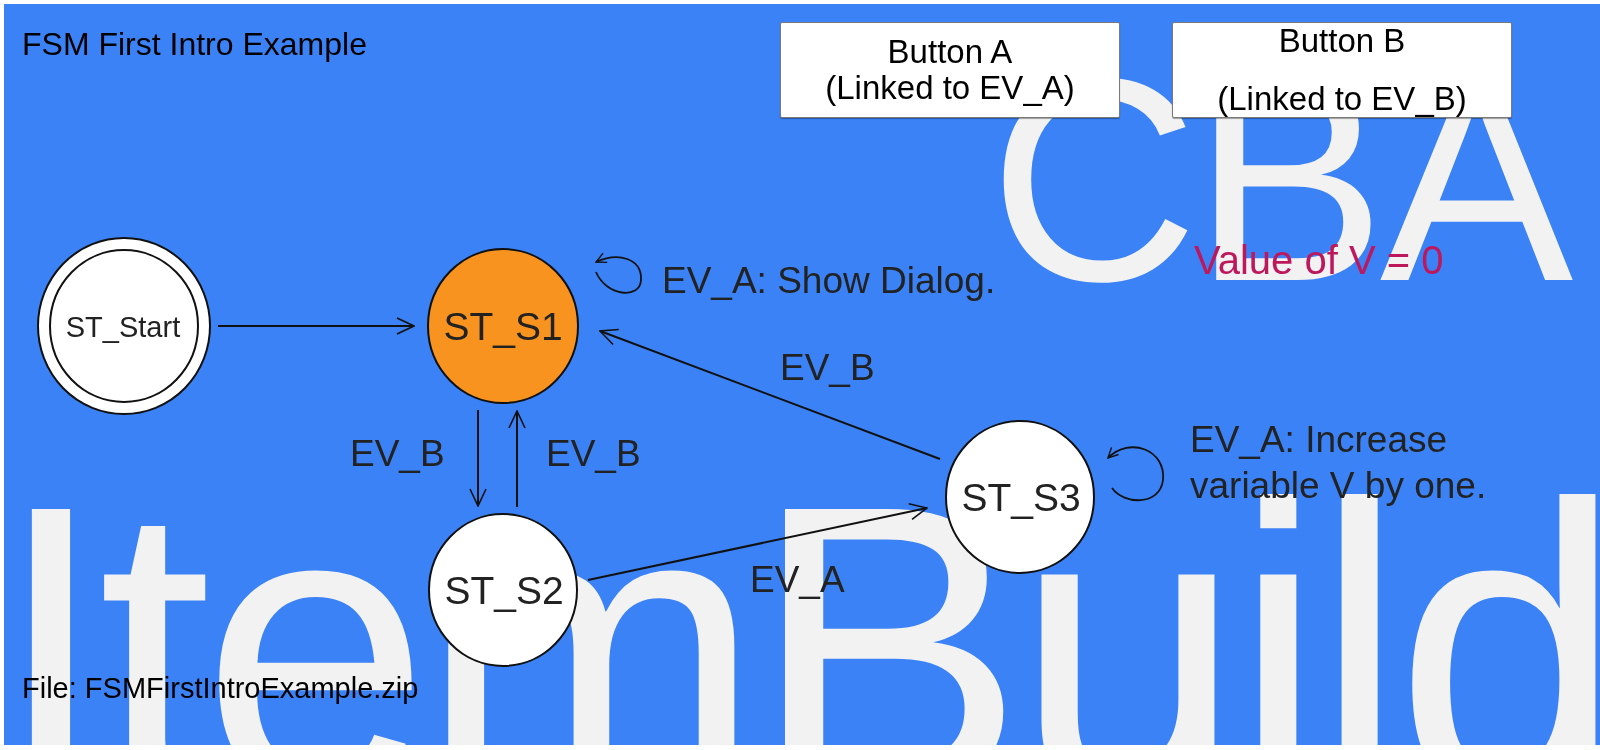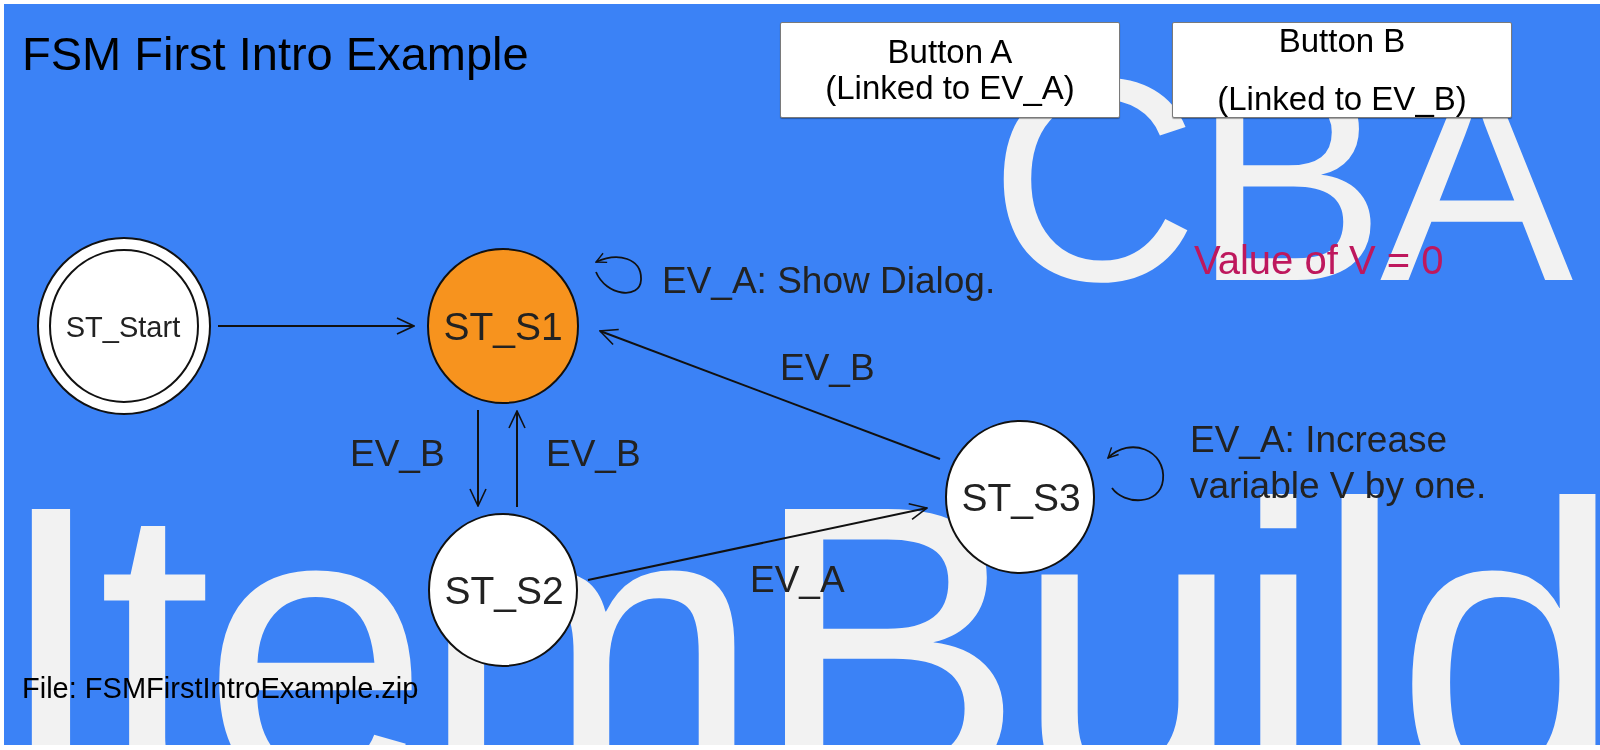--- a/index.html
+++ b/index.html
@@ -1,21 +1,21 @@
 <!DOCTYPE html>
 <html><head>
   <meta charset="utf-8">
   <style>
     html, body { margin: 0; padding: 0; }
     body { width: 1600px; height: 750px; background: #ffffff; position: relative; overflow: hidden; font-family: "Liberation Sans", sans-serif; }
     #panel { position: absolute; left: 4px; top: 4px; width: 1590px; height: 741px; background: #3b82f6; overflow: hidden; padding-left: 12px; }
     .watermark { position: absolute; color: #f2f2f2; font-family: "Liberation Sans", sans-serif; white-space: nowrap; pointer-events: none; user-select: none; }
     #wm-cba { left: 985px; top: 30px; font-size: 290px; line-height: 1; letter-spacing: -6px; }
     #wm-ib { left: -10px; top: 440px; font-size: 410px; line-height: 1; letter-spacing: -10px; }
-    #title { position: absolute; left: 22px; top: 26px; font-size: 47px; color: #000; }
+    #title { position: absolute; left: 22px; top: 26px; font-size: 32px; color: #000; }
     .btn { position: absolute; top: 22px; width: 340px; height: 96px; background: #ffffff; border: 1px solid #7a7a7a; border-radius: 2px; box-shadow: 0 1px 1px rgba(0,0,0,0.35); display: flex; flex-direction: column; align-items: center; justify-content: center; font-size: 33px; line-height: 36px; color: #000; cursor: pointer; font-family: "Liberation Sans", sans-serif; padding: 0; }
     #btn-a { left: 780px; }
     #btn-b { left: 1172px; justify-content: space-between; }
     #value-label { position: absolute; left: 1194px; top: 238px; font-size: 40px; color: #be185d; }
     #file-line { position: absolute; left: 22px; top: 672px; font-size: 29px; color: #000; }
     #file-line b { font-weight: normal; }
     svg#fsm { position: absolute; left: 0; top: 0; }
     .state-label { font-family: "Liberation Sans", sans-serif; fill: #222; }
     .edge-label { font-family: "Liberation Sans", sans-serif; fill: #222; font-size: 37px; }
   </style>

